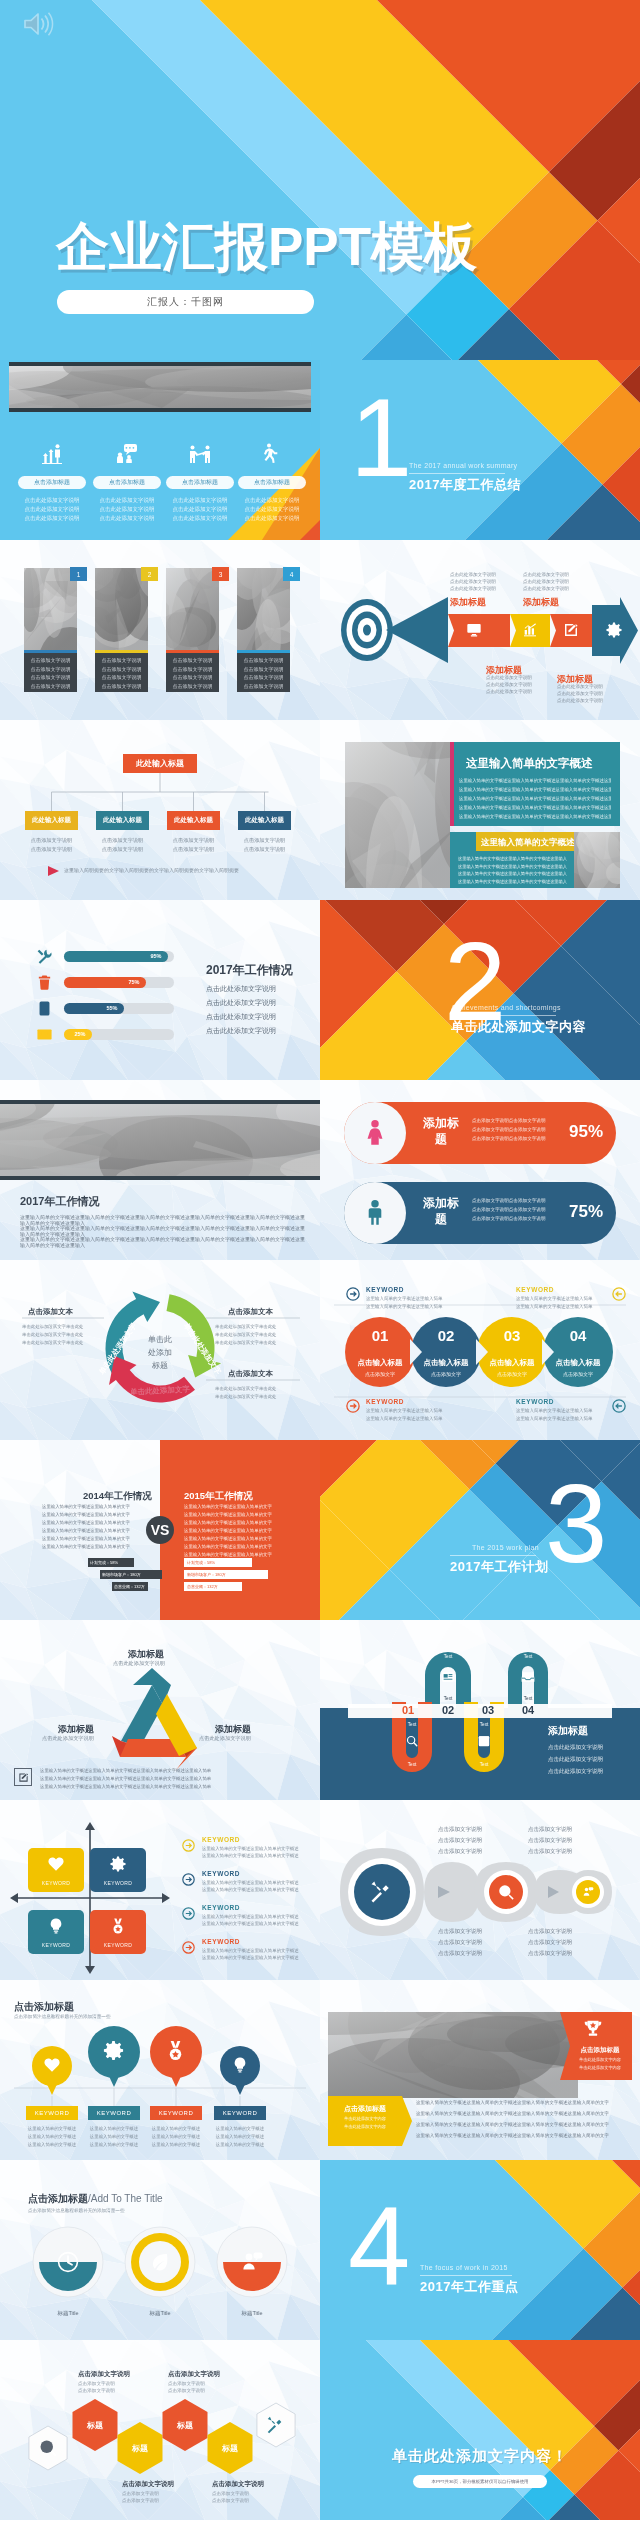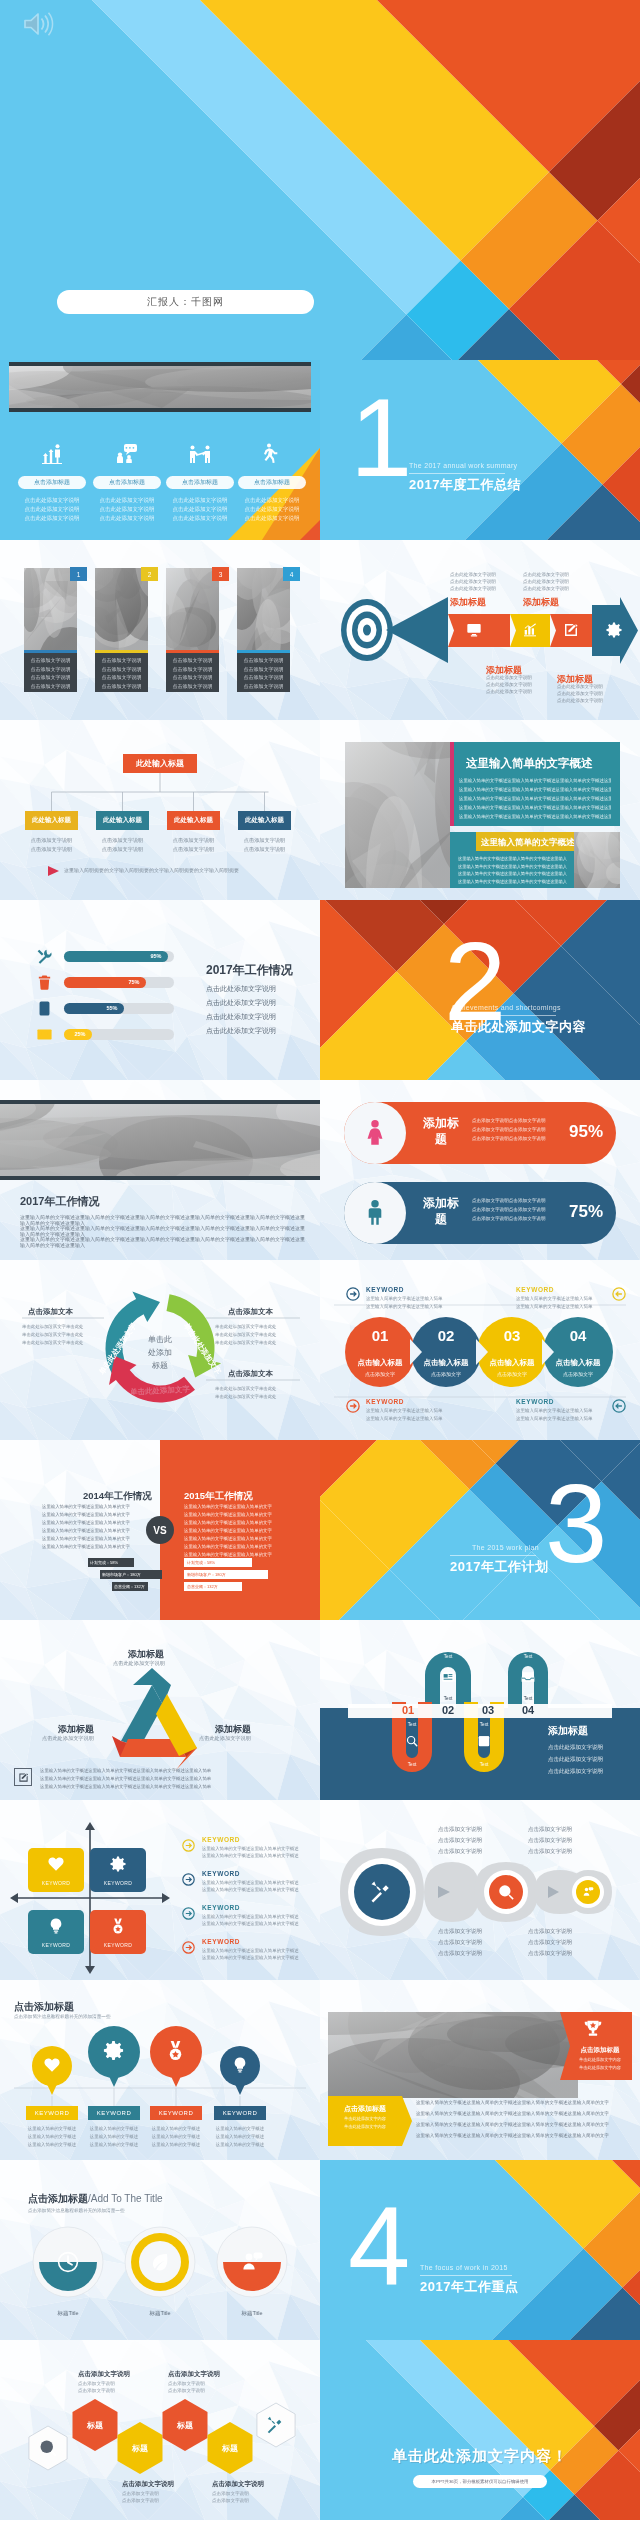--- a/index.html
+++ b/index.html
@@ -131,20 +131,21 @@
         <polygon points="597.5,220.5 640.0,263.0 640.0,178.0" fill="#ea5524"></polygon>
       </svg>
 <div class="t spk">
         <svg width="36" height="28" viewBox="0 0 36 28">
 <path d="M4 10.5h6l7-6.5v20l-7-6.5H4z" fill="#aab6c0" stroke="#eef4f8" stroke-width="1.7" stroke-linejoin="round"></path>
 <path d="M20.5 8.5a8.5 8.5 0 0 1 0 11" fill="none" stroke="#e9f2f7" stroke-width="1.9"></path>
 <path d="M24 5.5a13 13 0 0 1 0 17" fill="none" stroke="#e9f2f7" stroke-width="1.7"></path>
 <path d="M27.5 2.8a17.5 17.5 0 0 1 0 22.4" fill="none" stroke="#e9f2f7" stroke-width="1.5"></path>
 </svg>
       </div>
+<div class="t cv-title cjk">企业汇报PPT模板</div>
 <div class="t cv-pill">
         <span>汇报人：千图网</span>
       </div>
 </div>
     <div class="row">
       <div class="slide">
 <svg class="bgsvg" width="320" height="180">
  <rect width="320" height="180" fill="#5ec6ee"></rect>
  <polygon points="228,180 320,88 320,180" fill="#fcc61a"></polygon>
  <polygon points="262,180 320,122 320,180" fill="#f08a22" opacity=".0"></polygon>
@@ -830,21 +831,21 @@
       </div>
     </div>
     <div class="row">
       <div class="slide">
         <svg class="bgsvg" width="320" height="180">
           <use href="#lpbg"></use>
         </svg>
 <div class="t" style="left:160px;top:0;width:160px;height:180px;background:#e8552d"></div>
 <div class="t cjk" style="left:83px;top:50px;font-size:9.5px;font-weight:bold;color:#3a4552">2014年工作情况</div>
 <div class="t cjk" style="left:184px;top:50px;font-size:9.5px;font-weight:bold;color:#fff">2015年工作情况</div>
-<div class="t" style="left:146px;top:76px;width:28px;height:28px;border-radius:14px;background:#3c4349;color:#fff;font-size:10px;font-weight:bold;display:flex;align-items:center;justify-content:center">VS</div>
+<div class="t" style="left:146px;top:76px;width:28px;height:28px;border-radius:14px;background:#3c4349;color:#fff;font-size:14px;font-weight:bold;display:flex;align-items:center;justify-content:center">VS</div>
 <div class="t" style="left:42px;top:64px;font-size:4.4px;color:#6b7785;white-space:nowrap">这里输入简单的文字概述这里输入简单的文字</div>
         <div class="t" style="left:42px;top:72px;font-size:4.4px;color:#6b7785;white-space:nowrap">这里输入简单的文字概述这里输入简单的文字</div>
         <div class="t" style="left:42px;top:80px;font-size:4.4px;color:#6b7785;white-space:nowrap">这里输入简单的文字概述这里输入简单的文字</div>
         <div class="t" style="left:42px;top:88px;font-size:4.4px;color:#6b7785;white-space:nowrap">这里输入简单的文字概述这里输入简单的文字</div>
         <div class="t" style="left:42px;top:96px;font-size:4.4px;color:#6b7785;white-space:nowrap">这里输入简单的文字概述这里输入简单的文字</div>
         <div class="t" style="left:42px;top:104px;font-size:4.4px;color:#6b7785;white-space:nowrap">这里输入简单的文字概述这里输入简单的文字</div>
         <div class="t" style="left:184px;top:64px;font-size:4.4px;color:rgba(255,255,255,.92);white-space:nowrap">这里输入简单的文字概述这里输入简单的文字</div>
         <div class="t" style="left:184px;top:72px;font-size:4.4px;color:rgba(255,255,255,.92);white-space:nowrap">这里输入简单的文字概述这里输入简单的文字</div>
         <div class="t" style="left:184px;top:80px;font-size:4.4px;color:rgba(255,255,255,.92);white-space:nowrap">这里输入简单的文字概述这里输入简单的文字</div>
         <div class="t" style="left:184px;top:88px;font-size:4.4px;color:rgba(255,255,255,.92);white-space:nowrap">这里输入简单的文字概述这里输入简单的文字</div>

